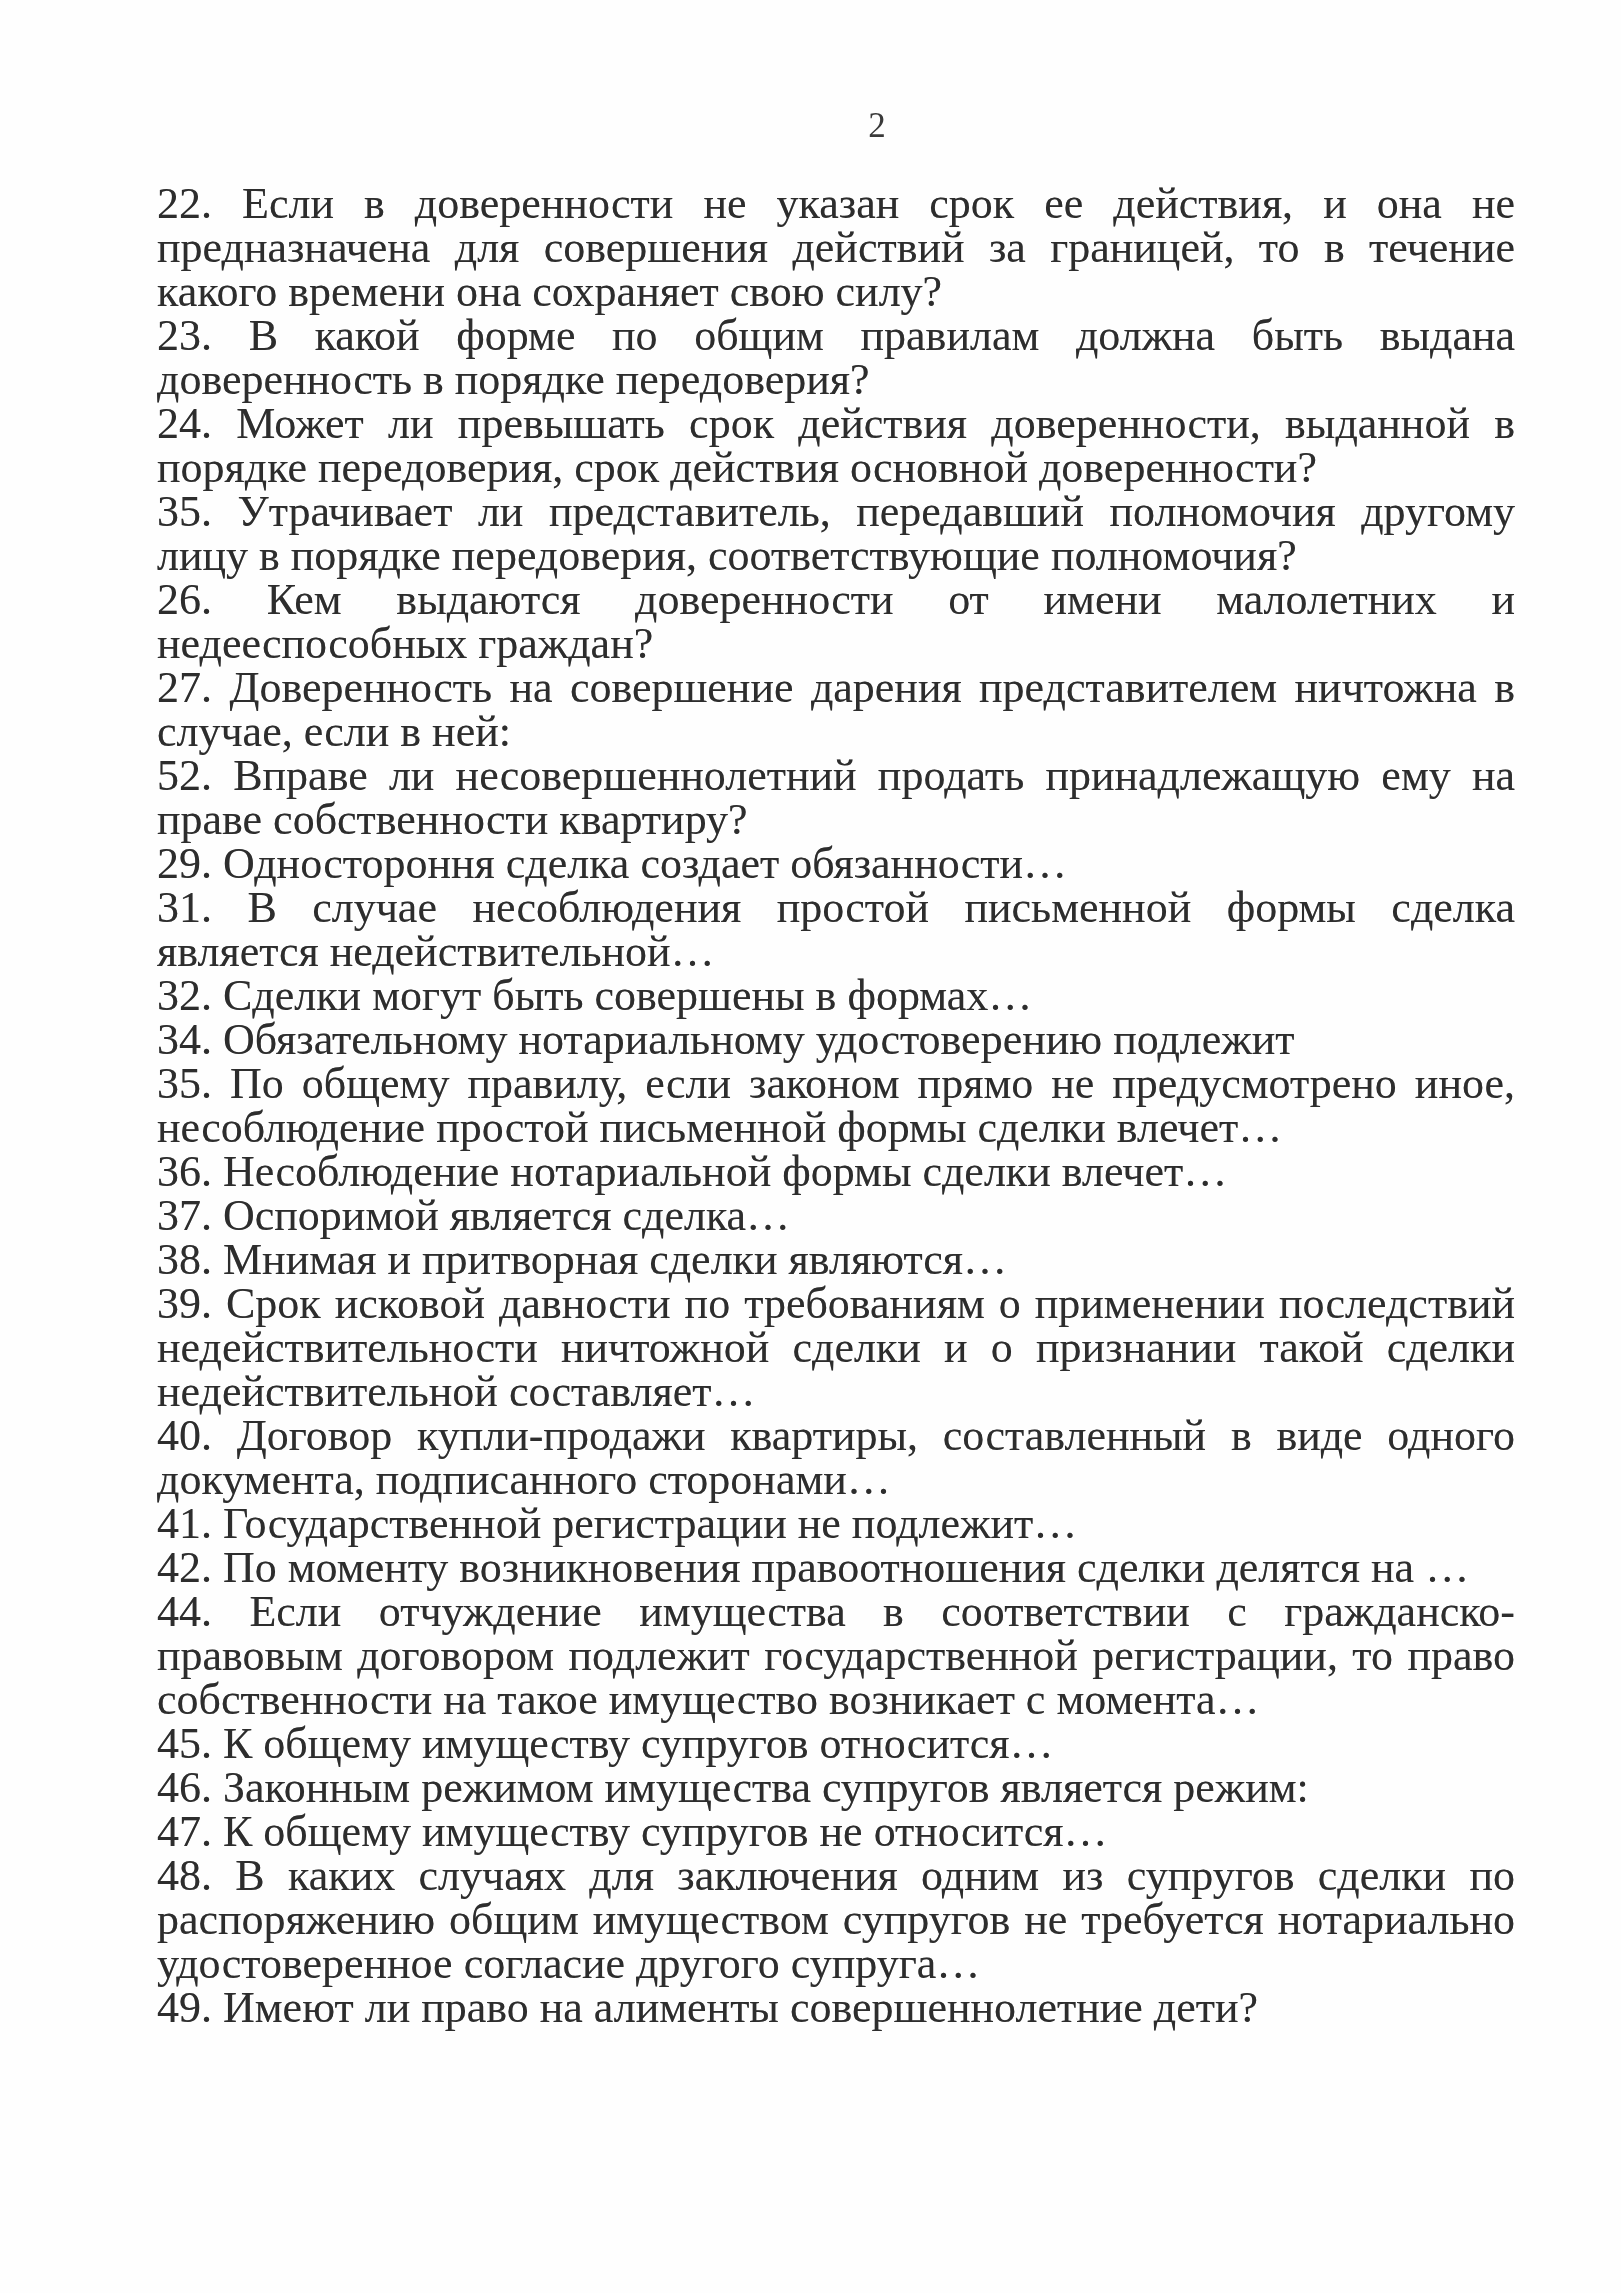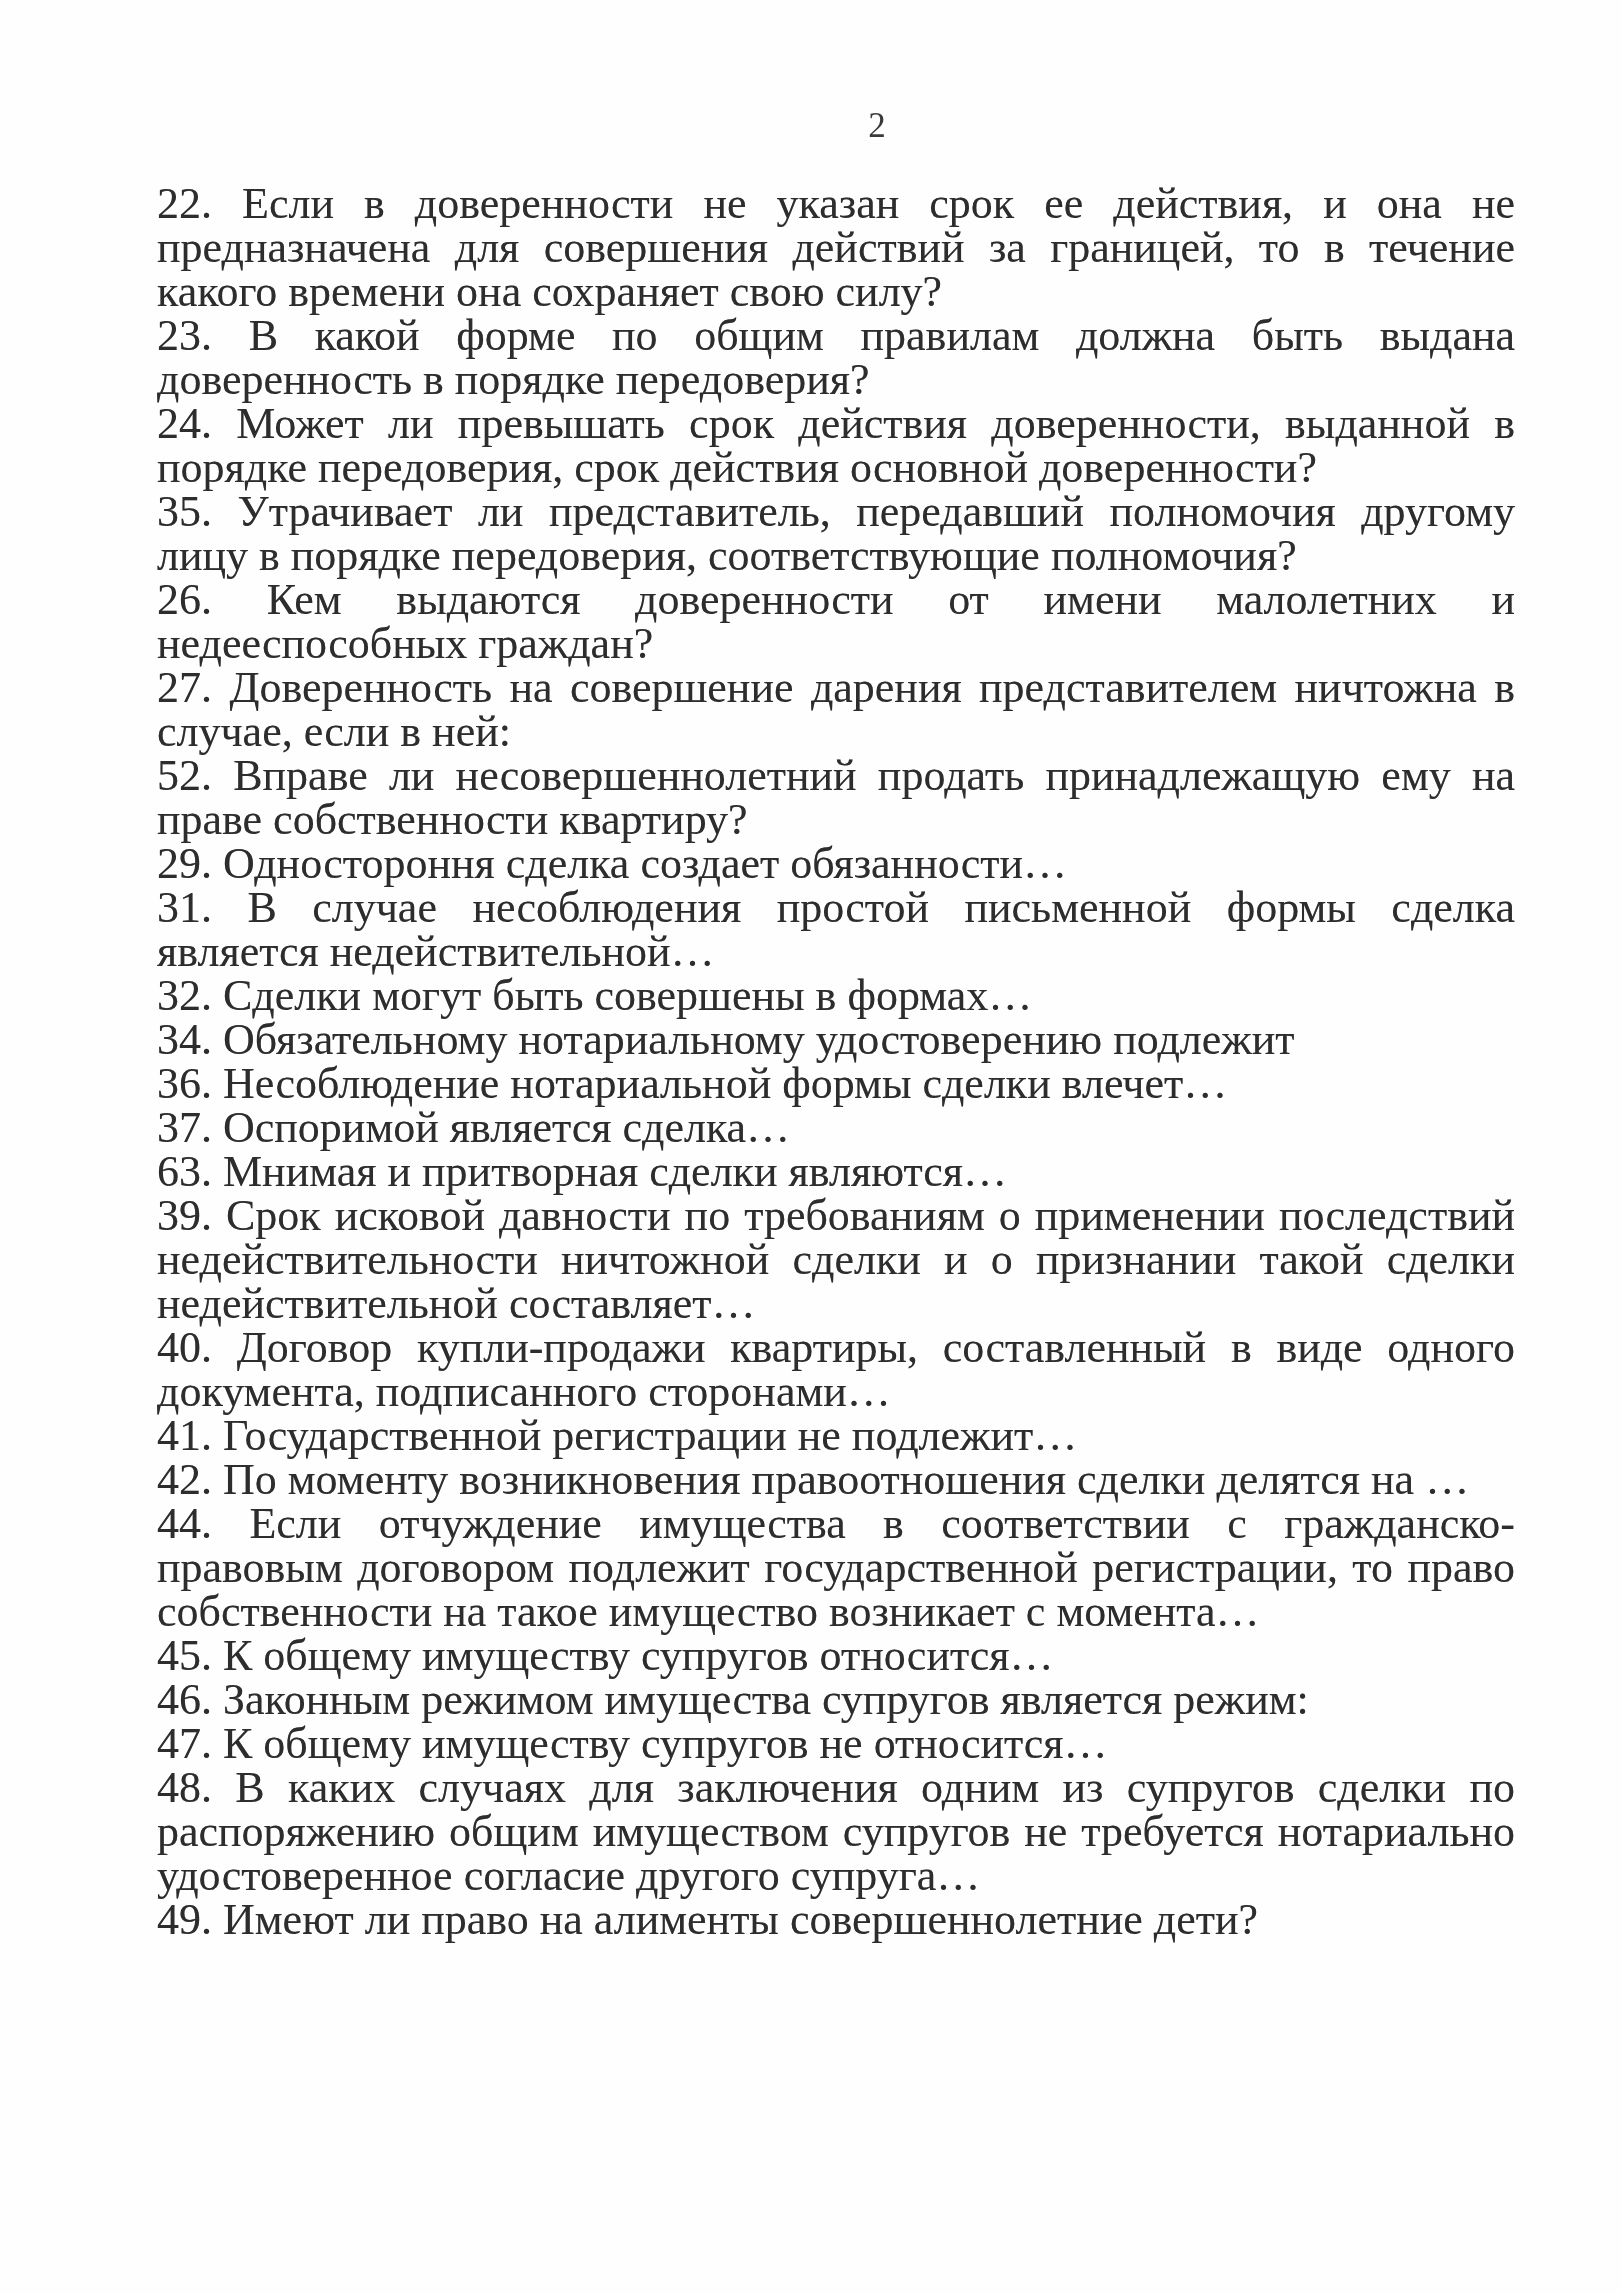--- a/index.html
+++ b/index.html
@@ -67,26 +67,27 @@
   <p class="question"><span>29.</span> <span>Одностороння сделка создает обязанности…</span></p>
 
 
   <p class="question"><span>31.</span> <span>В случае несоблюдения простой письменной формы сделка является недействительной…</span></p>
 
   <p class="question"><span>32.</span> <span>Сделки могут быть совершены в формах…</span></p>
 
 
   <p class="question"><span>34.</span> <span>Обязательному нотариальному удостоверению подлежит</span></p>
 
+  <p class="question"><span>35.</span> <span>По общему правилу, если законом прямо не предусмотрено иное, несоблюдение простой письменной формы сделки влечет…</span></p>
 
   <p class="question"><span>36.</span> <span>Несоблюдение нотариальной формы сделки влечет…</span></p>
 
   <p class="question"><span>37.</span> <span>Оспоримой является сделка…</span></p>
 
-  <p class="question"><span>63.</span> <span>Мнимая и притворная сделки являются…</span></p>
+  <p class="question"><span>38.</span> <span>Мнимая и притворная сделки являются…</span></p>
 
   <p class="question"><span>39.</span> <span>Срок исковой давности по требованиям о применении последствий недействительности ничтожной сделки и о признании такой сделки недействительной составляет…</span></p>
 
   <p class="question"><span>40.</span> <span>Договор купли-продажи квартиры, составленный в виде одного документа, подписанного сторонами…</span></p>
 
   <p class="question"><span>41.</span> <span>Государственной регистрации не подлежит…</span></p>
 
   <p class="question"><span>42.</span> <span>По моменту возникновения правоотношения сделки делятся на …</span></p>
 
 

